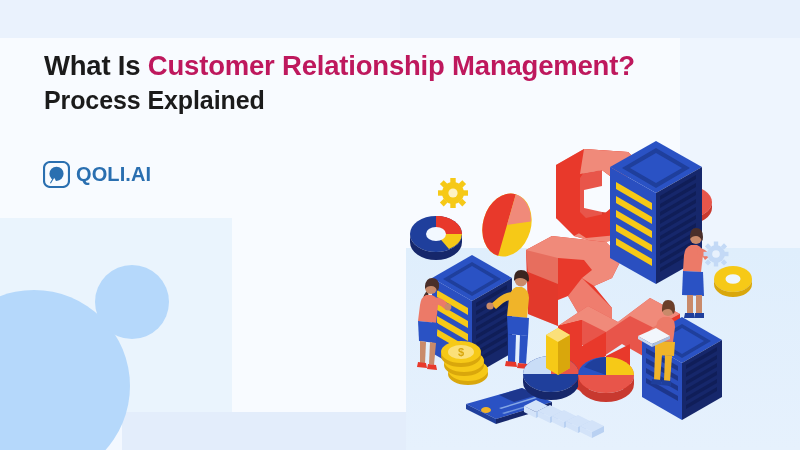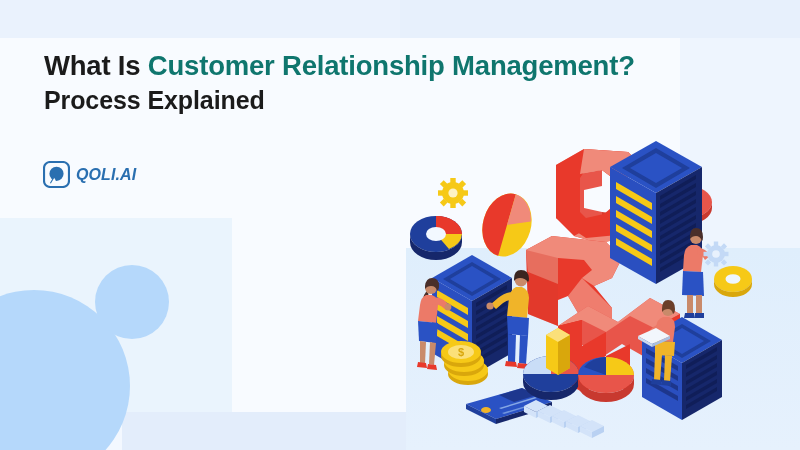--- a/index.html
+++ b/index.html
@@ -36,34 +36,34 @@
 
   
   #headline{
     position:absolute;left:44px;top:50px;width:640px;
     line-height:1.18;
   }
   #headline .l1{
     font-size:27.5px;font-weight:700;color:#1b1b1b;
     letter-spacing:-0.2px;white-space:nowrap;
   }
-  #headline .hl{color:#0f766e;}
+  #headline .hl{color:#be185d;}
   #headline .l2{
     font-size:25px;font-weight:700;color:#1b1b1b;
     letter-spacing:-0.1px;margin-top:4px;
   }
 
   
   #logo{
     position:absolute;left:43px;top:161px;
     display:flex;align-items:center;gap:6px;
   }
   #logo-mark{width:27px;height:27px;display:block;}
   #logo-text{
-    font-size:16px;font-weight:600;color:#2a6fb0;letter-spacing:0.1px;font-style:italic;
+    font-size:20px;font-weight:600;color:#2a6fb0;letter-spacing:0.1px;
   }
 
   
   #illus{position:absolute;left:406px;top:130px;width:394px;height:320px;}
   #illus svg{display:block;}
 </style>
 </head>
 <body>
 
 <div id="banner">

